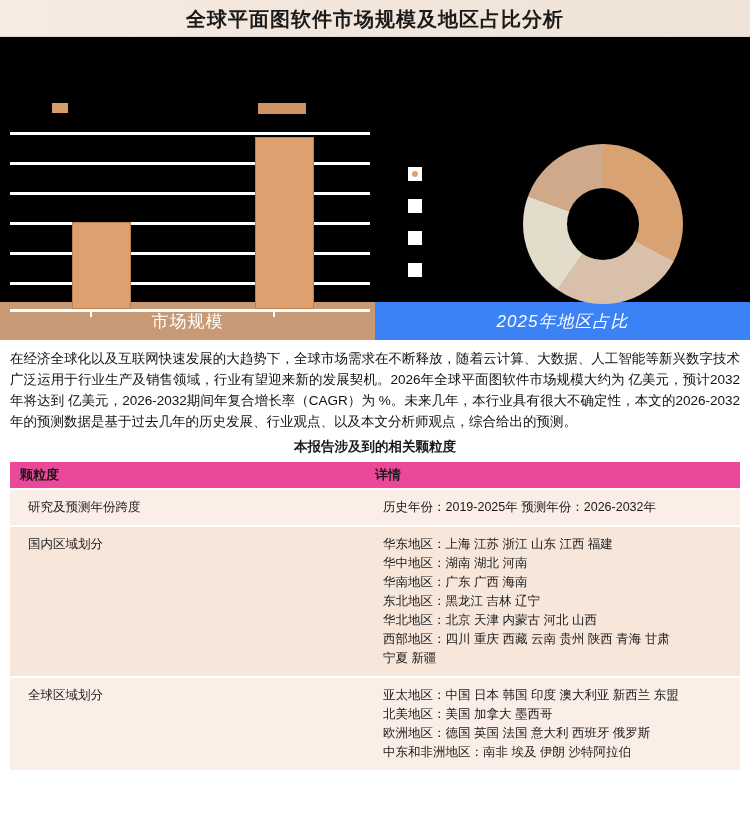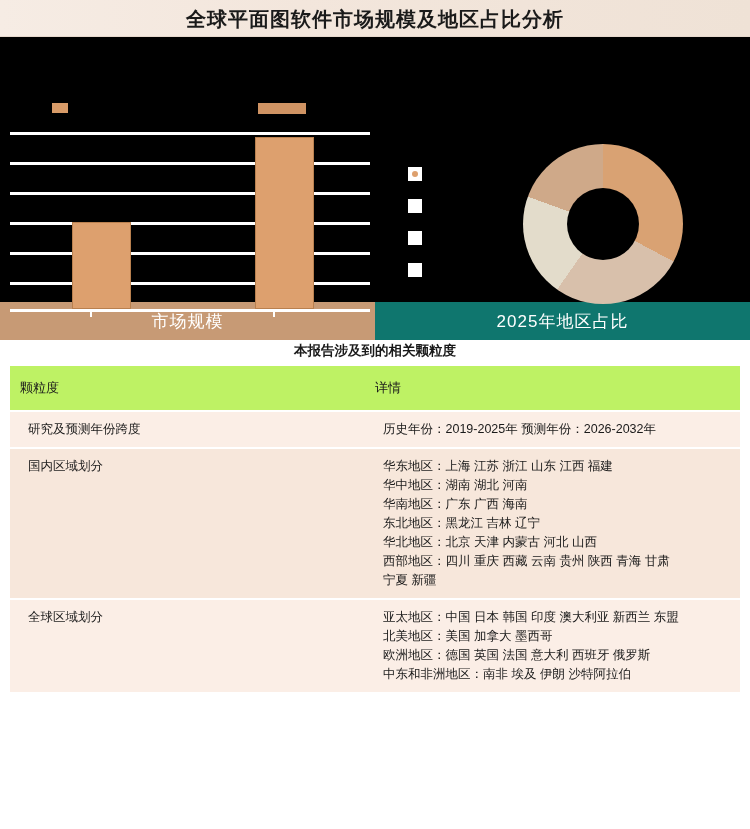--- a/index.html
+++ b/index.html
@@ -86,44 +86,44 @@
     background:#000000;
   }
 
   
   .tabs{display:flex;height:38px;}
   .tab{
     flex:1;display:flex;align-items:center;justify-content:center;
     font-size:17px;color:#ffffff;letter-spacing:1px;
   }
   .tab-1{background:#c79a75;}
-  .tab-2{background:#0f766e;}
+  .tab-2{background:#3b82f6;font-style:italic;}
 
   
   .intro{
     padding:8px 10px 4px 10px;
     font-size:13.5px;line-height:21px;
     text-align:justify;
     color:#111;
   }
   .section-title{
     text-align:center;
     font-size:13.5px;font-weight:bold;
     margin:2px 0 6px 0;
   }
 
   
   table.gran{
     width:730px;margin:0 10px;border-collapse:collapse;
     table-layout:fixed;
   }
   table.gran th{
-    background:#bef264;
-    font-size:13px;font-weight:normal;text-align:left;
-    padding:13px 10px;
+    background:#ec4899;
+    font-size:13px;font-weight:bold;text-align:left;
+    padding:4px 10px;
     border-bottom:2px solid #ffffff;
   }
   table.gran th.c1{width:335px;}
   table.gran td{
     font-size:12.5px;line-height:19px;
     padding:8px 18px;
     vertical-align:top;
     border-bottom:2px solid #ffffff;
   }
   table.gran tr.r-odd td{background:#fbeee6;}
@@ -175,20 +175,21 @@
     <div class="donut">
       <div class="hole"></div>
     </div>
   </div>
 
   <div class="tabs">
     <div class="tab tab-1">市场规模</div>
     <div class="tab tab-2">2025年地区占比</div>
   </div>
 
+  <div class="intro">在经济全球化以及互联网快速发展的大趋势下，全球市场需求在不断释放，随着云计算、大数据、人工智能等新兴数字技术广泛运用于行业生产及销售领域，行业有望迎来新的发展契机。2026年全球平面图软件市场规模大约为  亿美元，预计2032年将达到  亿美元，2026-2032期间年复合增长率（CAGR）为 %。未来几年，本行业具有很大不确定性，本文的2026-2032年的预测数据是基于过去几年的历史发展、行业观点、以及本文分析师观点，综合给出的预测。</div>
   <div class="section-title">本报告涉及到的相关颗粒度</div>
 
   <table class="gran">
     <thead>
       <tr>
         <th class="c1">颗粒度</th>
         <th>详情</th>
       </tr>
     </thead>
     <tbody>

